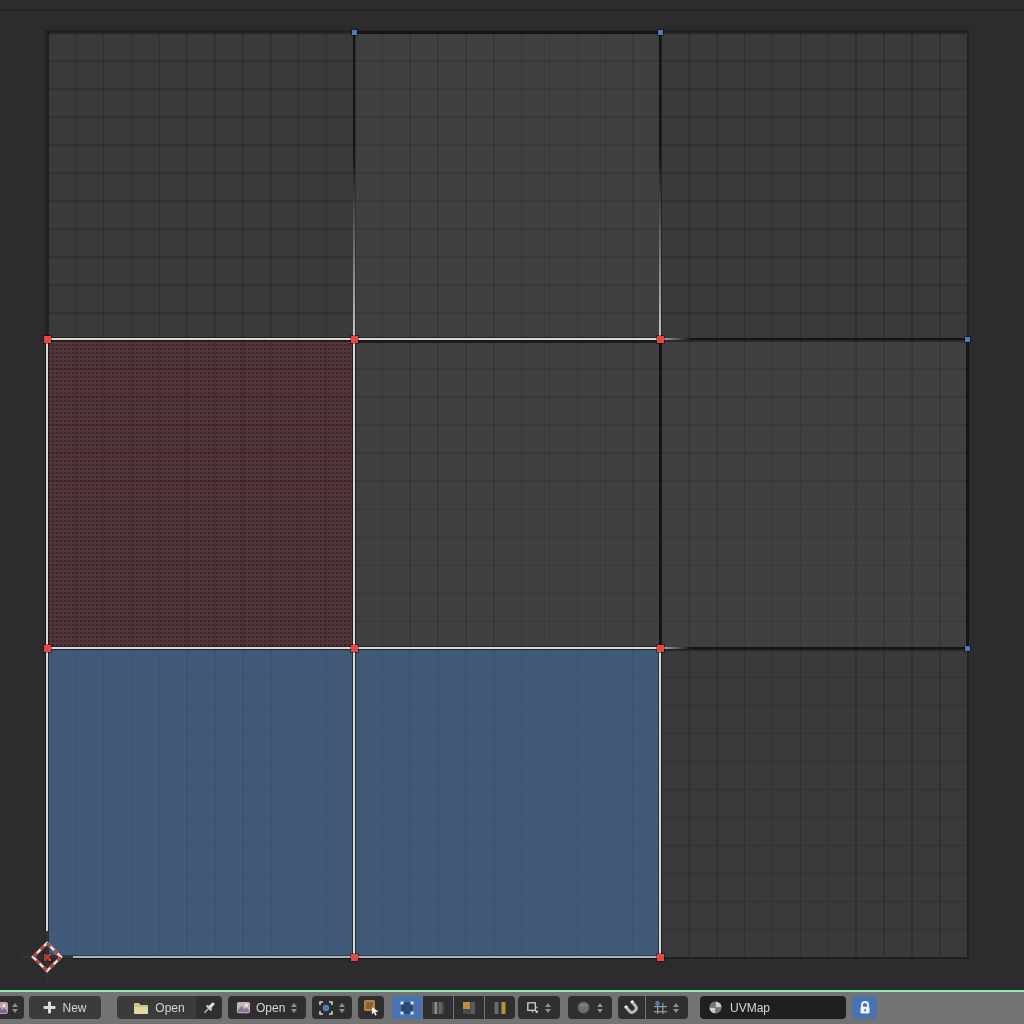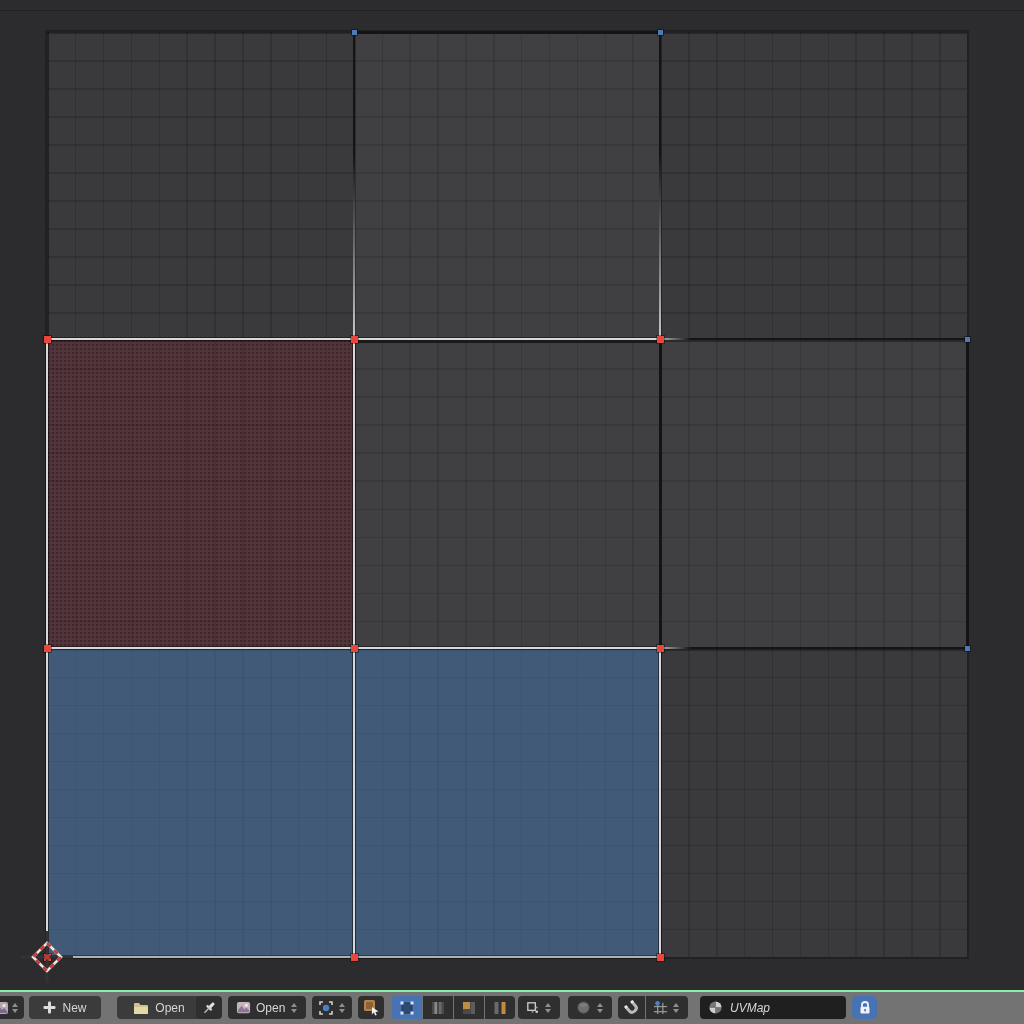--- a/index.html
+++ b/index.html
@@ -300,21 +300,21 @@
           </span>
           <span class="arrows">
               <span class="up"></span>
               <span class="dn"></span>
             </span>
         </div>
       </div>
     </div>
 
     <div class="hbar" style="left:700px;">
-      <div class="btn field" style="width:146px;gap:7px;font-style:italic;">
+      <div class="btn field" style="width:146px;gap:7px;">
         <span>
           <svg width="15" height="15" viewBox="0 0 16 16">
             <circle cx="8" cy="8" r="6.5" fill="#3c3c3e" stroke="#1c1c1c" stroke-width="0.8"></circle>
             <path d="M8 1.5 A6.5 6.5 0 0 1 14.5 8 L8 8 Z" fill="#cfcfcf"></path>
             <path d="M8 14.5 A6.5 6.5 0 0 1 1.5 8 L8 8 Z" fill="#cfcfcf"></path>
             <path d="M8 1.5 A6.5 6.5 0 0 0 1.5 8 L8 8 Z" fill="#767678"></path>
             <path d="M8 14.5 A6.5 6.5 0 0 0 14.5 8 L8 8 Z" fill="#767678"></path>
           </svg>
         </span>
         <span class="lbl">UVMap</span>

